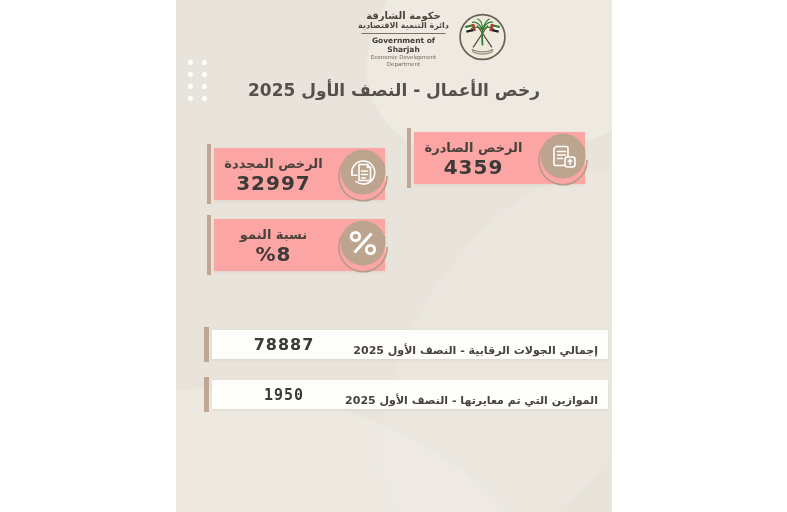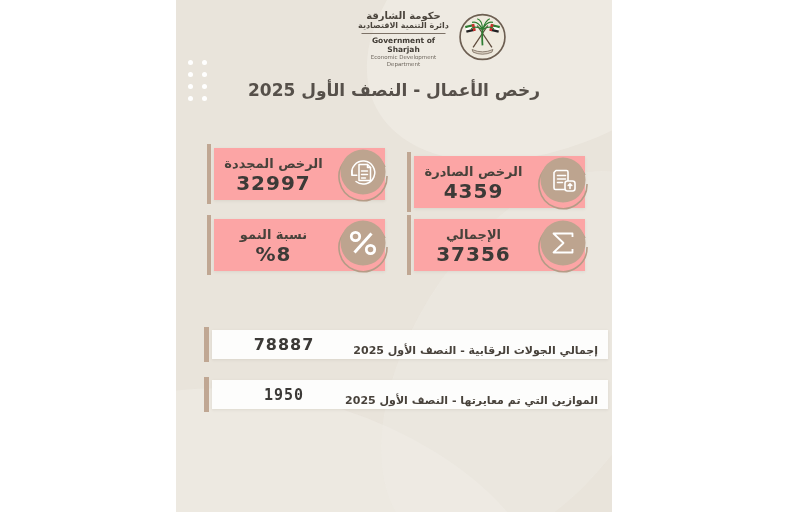--- a/index.html
+++ b/index.html
@@ -43,21 +43,21 @@
   .card .card-body { position:absolute; left:7px; top:0; right:0; bottom:0;
                      background:#fca5a5; box-shadow:0 1px 3px rgba(90,75,60,.10); }
   .card-text { position:absolute; left:0; top:0; bottom:0; right:52px;
                display:flex; flex-direction:column; justify-content:center;
                align-items:center; gap:2px; }
   .card-label { direction:rtl; font-size:13px; font-weight:bold; color:#48423b; }
   .card-value { direction:ltr; font-size:20px; font-weight:bold; color:#3c3a37;
                 letter-spacing:1px; line-height:20px; }
   .icon-wrap { position:absolute; right:-8px; top:50%; transform:translateY(-50%);
                width:58px; height:58px; }
-  .pos-r1-right { left:231px; top:156px; }
+  .pos-r1-right { left:231px; top:132px; }
   .pos-r1-left  { left:31px;  top:148px; }
   .pos-r2-right { left:231px; top:219px; }
   .pos-r2-left  { left:31px;  top:219px; }
 
   
   .bar { position:absolute; left:28px; width:404px; height:29px; }
   .bar .accent { position:absolute; left:0; top:-3px; width:5px; height:35px; background:#c0a793; }
   .bar .bar-body { position:absolute; left:8px; right:0; top:0; bottom:0;
                    background:#fdfdfc; box-shadow:0 1px 3px rgba(90,75,60,.10); }
   .bar-label { position:absolute; right:10px; top:12px; bottom:0; display:flex;
@@ -176,36 +176,20 @@
               <path d="M17,25.5 v4.8 h4.8"></path>
               <path d="M24,19.5 h8.5 l3,3 v13 h-11.5 Z"></path>
               <path d="M32.5,19.5 v3 h3"></path>
               <path d="M26.5,26 h6 M26.5,29.5 h6 M26.5,33 h4"></path>
             </g>
           </svg>
         </span>
       </div>
     </div>
 
-    <div class="card pos-r2-right">
-      <span class="accent"></span>
-      <div class="card-body">
-        <div class="card-text">
-          <div class="card-label">الإجمالي</div>
-          <div class="card-value">37356</div>
-        </div>
-        <span class="icon-wrap">
-          <svg width="58" height="58" viewBox="0 0 58 58">
-            <path d="M52,31 A24,24 0 1 1 50,22" fill="none" stroke="#b59c87" stroke-width="1.6"></path>
-            <circle cx="28" cy="27" r="22.5" fill="#bda48f"></circle>
-            <path d="M37.5,21 v-3.5 h-19 l10,9.5 -10,9.5 h19 V33" fill="none" stroke="#ffffff" stroke-width="1.8" stroke-linejoin="round"></path>
-          </svg>
-        </span>
-      </div>
-    </div>
 
     <div class="card pos-r2-left">
       <span class="accent"></span>
       <div class="card-body">
         <div class="card-text">
           <div class="card-label">نسبة النمو</div>
           <div class="card-value">%8</div>
         </div>
         <span class="icon-wrap">
           <svg width="58" height="58" viewBox="0 0 58 58">

